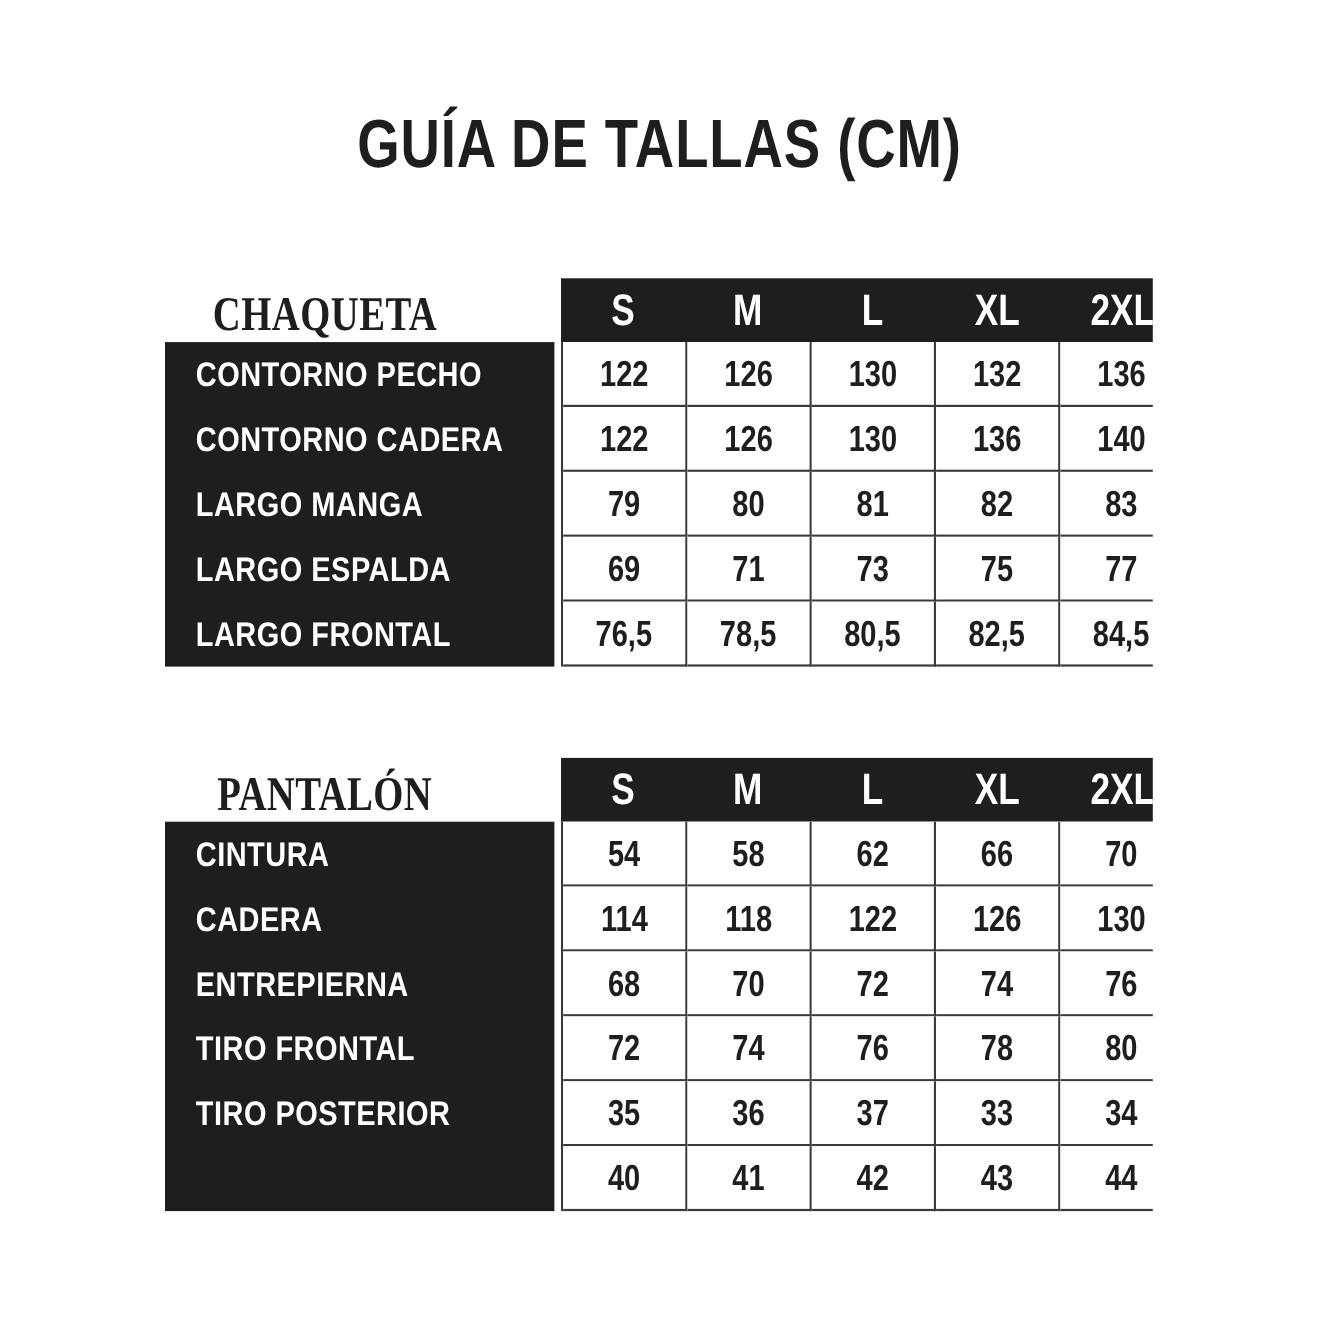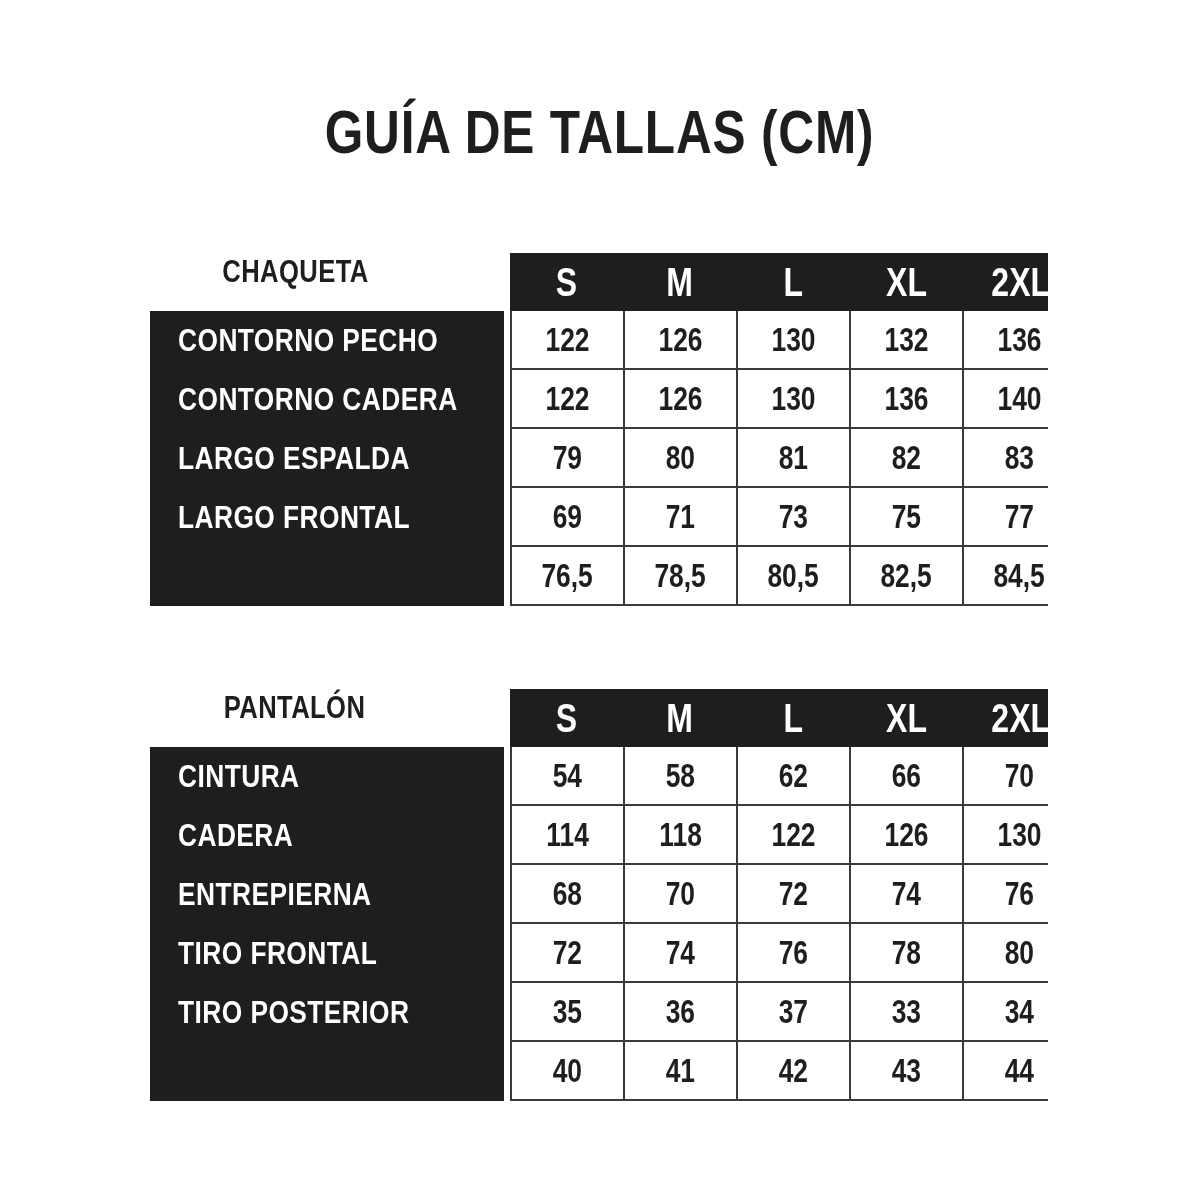--- a/index.html
+++ b/index.html
@@ -28,23 +28,23 @@
 
   .section{
     position:absolute;left:150px;width:927px;
     display:grid;grid-template-columns:354px 567px;column-gap:6px;grid-template-rows:58px auto;
   }
   #section-0{top:253px;}
   #section-1{top:689px;}
 
   .section-title{
     height:58px;background:var(--bg);
-    display:flex;align-items:flex-start;justify-content:center;
+    display:flex;align-items:flex-end;justify-content:center;
     padding-right:64px;
-    font-size:32px;letter-spacing:0.5px;
+    font-size:44px;letter-spacing:0.5px;font-family:Liberation Serif, serif;
   }
   .size-header{
     height:58px;background:var(--block);color:var(--text-on-block);
     display:grid;grid-template-columns:repeat(5,1fr);
     font-size:40px;
   }
   .size-cell{display:flex;align-items:center;justify-content:center;}
 
   .label-block{background:var(--block);color:var(--text-on-block);}
   .label-row{
@@ -95,20 +95,23 @@
         </div>
       </div>
     <div class="label-block">
         <div class="label-row">
           <span class="txt label-txt">CONTORNO PECHO</span>
         </div>
         <div class="label-row">
           <span class="txt label-txt">CONTORNO CADERA</span>
         </div>
         <div class="label-row">
+          <span class="txt label-txt">LARGO MANGA</span>
+        </div>
+        <div class="label-row">
           <span class="txt label-txt">LARGO ESPALDA</span>
         </div>
         <div class="label-row">
           <span class="txt label-txt">LARGO FRONTAL</span>
         </div>
       </div>
     <div class="data-grid">
         <div class="data-cell">
           <span class="txt">122</span>
         </div>

